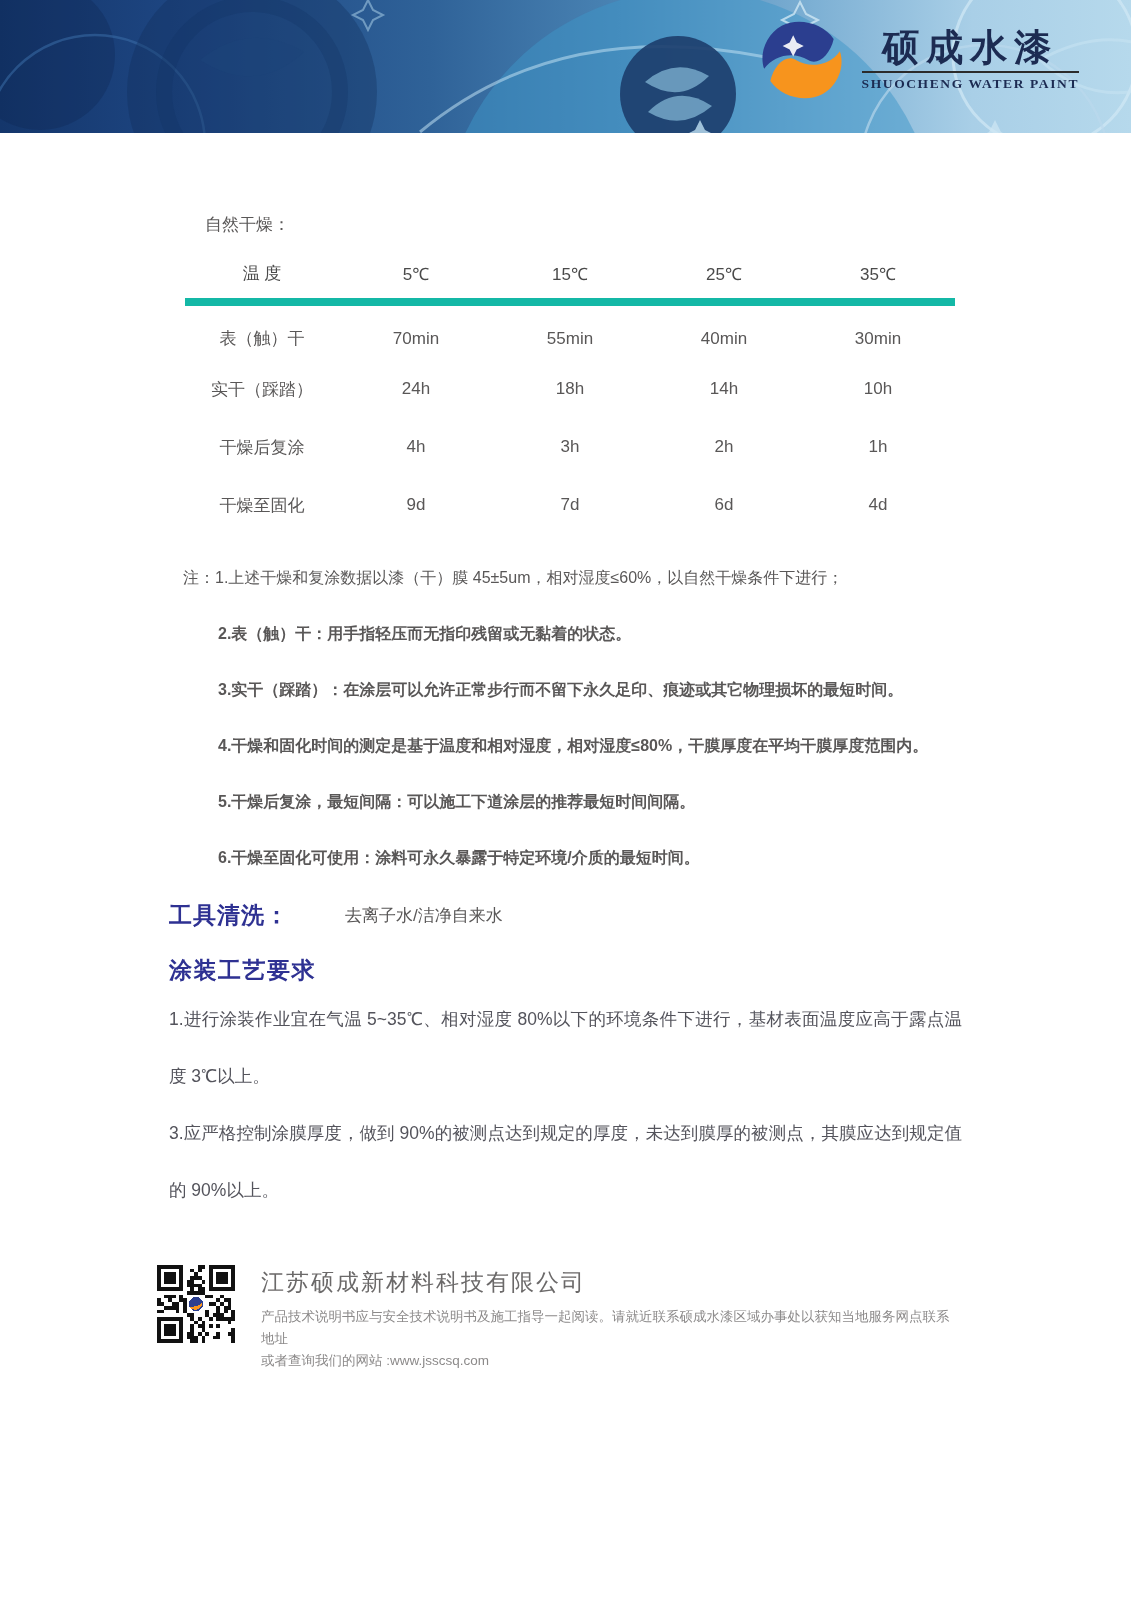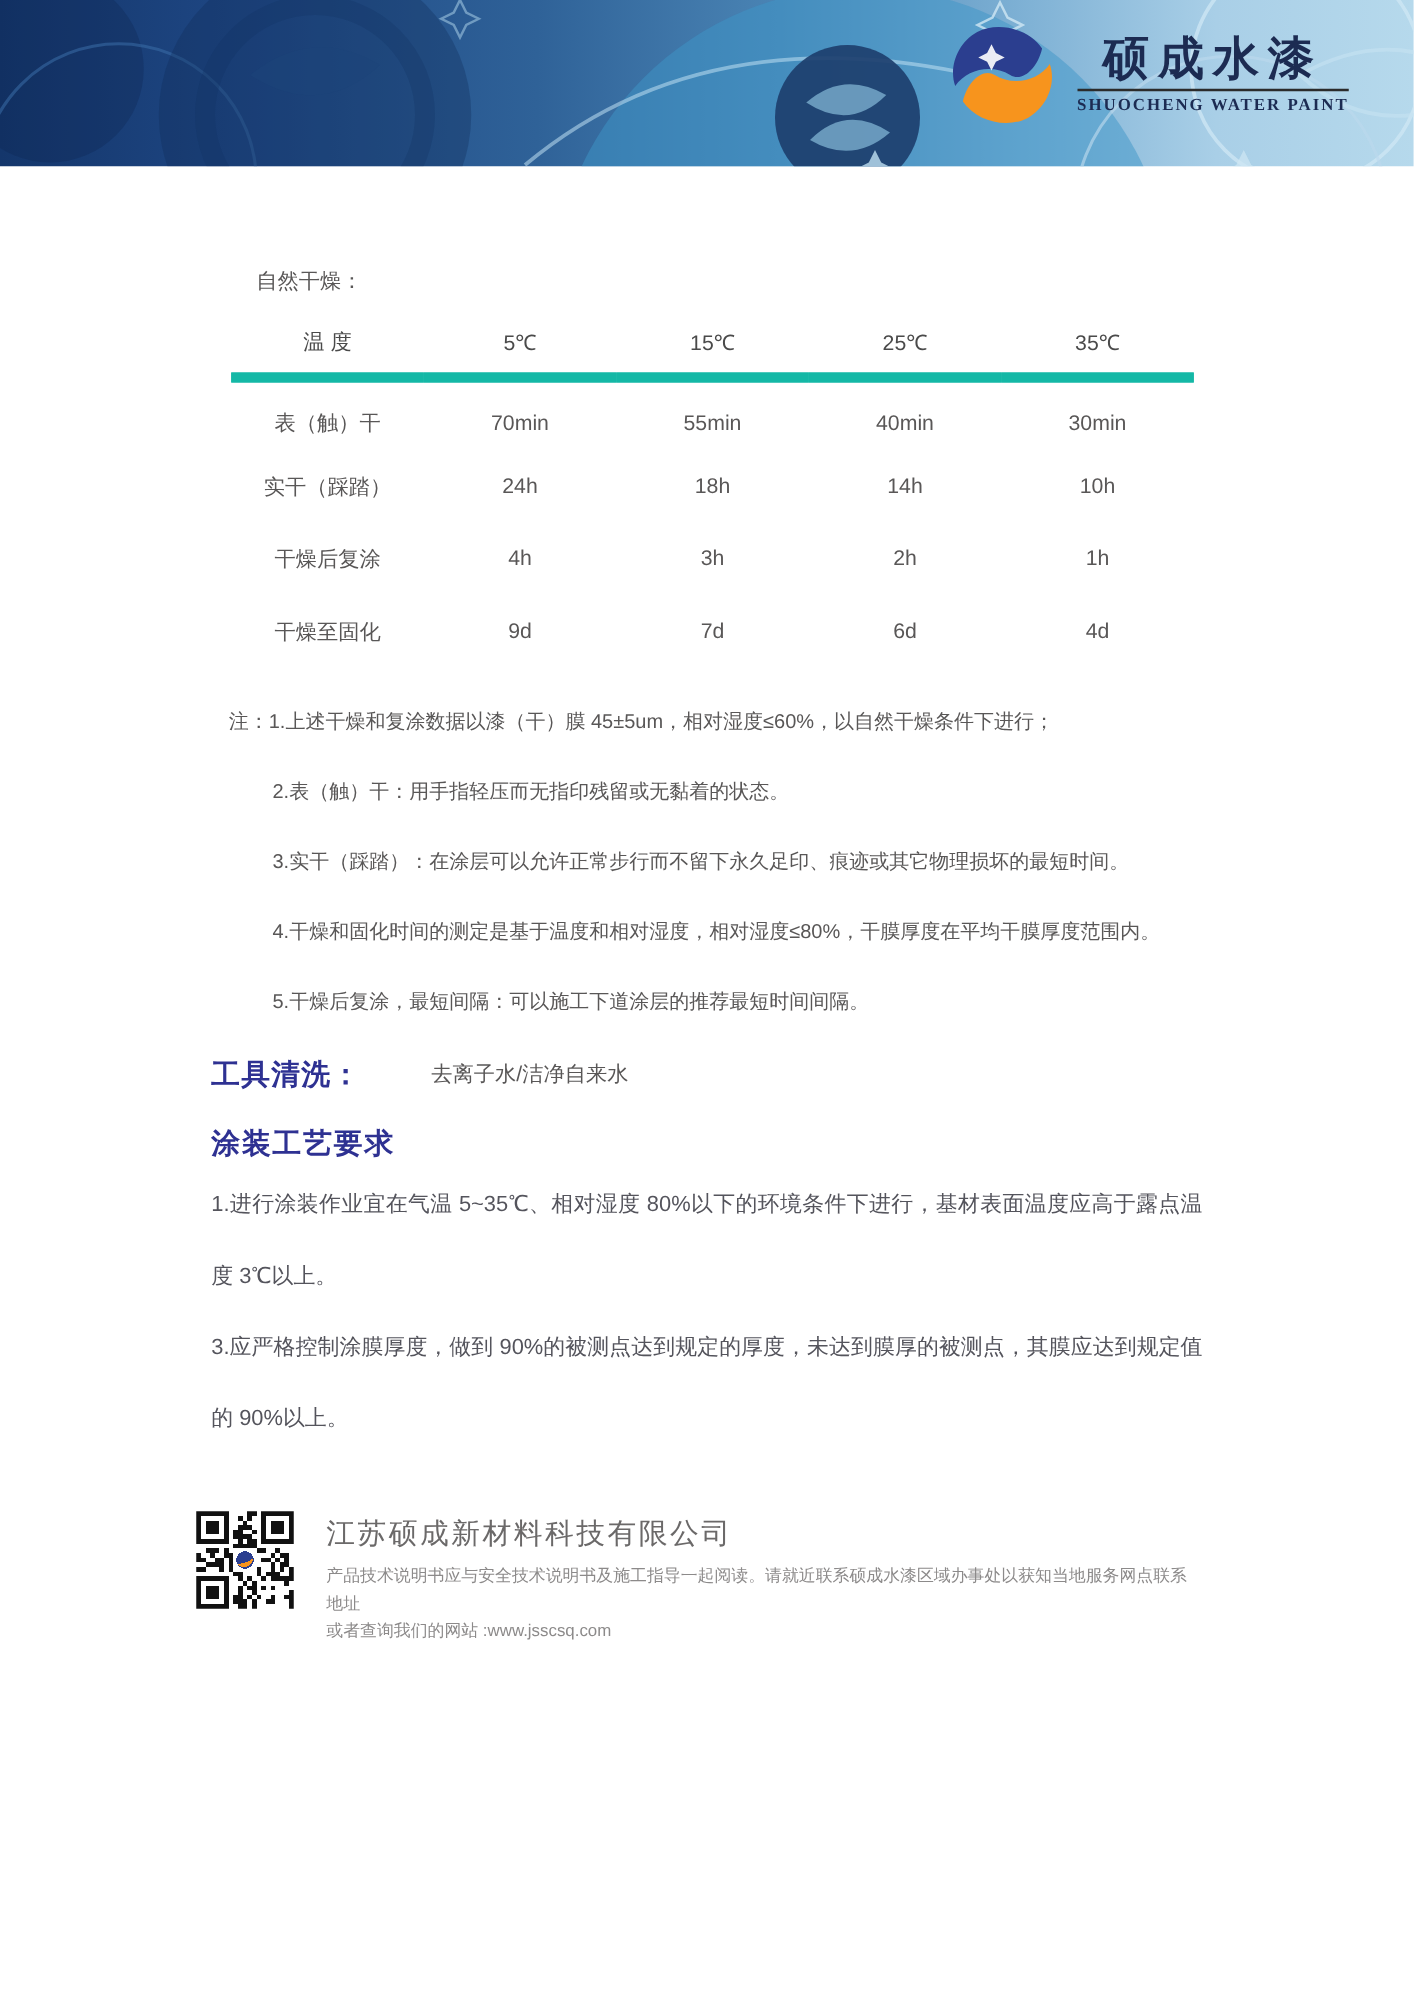--- a/index.html
+++ b/index.html
@@ -55,21 +55,21 @@
     border-bottom:8px solid #14b8a6;
   }
   .dry-table td{
     font-size:17px;color:var(--body-gray);text-align:center;height:58px;vertical-align:middle;
   }
   .dry-table tbody tr:first-child td{padding-top:12px;}
 
   .notes{margin-top:16px;padding-left:14px;}
   .note-line{font-size:16px;color:var(--body-gray);line-height:56px;white-space:nowrap;display:flex;}
   .note-line .prefix{flex:0 0 auto;}
-  .note-line.indent{padding-left:35px;}
+  .note-line.indent{padding-left:35px;font-weight:bold;}
 
   .tool-clean{margin-top:14px;display:flex;align-items:center;}
   .tool-clean-label{
     font-size:23px;font-weight:bold;color:var(--heading-blue);
     letter-spacing:1px;flex:0 0 176px;
   }
   .tool-clean-value{font-size:17px;color:var(--body-gray);}
 
   .section-title{
     margin-top:24px;font-size:23px;font-weight:bold;color:var(--heading-blue);
@@ -185,20 +185,23 @@
         <span>2.表（触）干：用手指轻压而无指印残留或无黏着的状态。</span>
       </div>
       <div class="note-line indent">
         <span>3.实干（踩踏）：在涂层可以允许正常步行而不留下永久足印、痕迹或其它物理损坏的最短时间。</span>
       </div>
       <div class="note-line indent">
         <span>4.干燥和固化时间的测定是基于温度和相对湿度，相对湿度≤80%，干膜厚度在平均干膜厚度范围内。</span>
       </div>
       <div class="note-line indent">
         <span>5.干燥后复涂，最短间隔：可以施工下道涂层的推荐最短时间间隔。</span>
+      </div>
+      <div class="note-line indent">
+        <span>6.干燥至固化可使用：涂料可永久暴露于特定环境/介质的最短时间。</span>
       </div>
     </div>
 
     <div class="tool-clean">
       <span class="tool-clean-label">工具清洗：</span>
       <span class="tool-clean-value">去离子水/洁净自来水</span>
     </div>
 
     <div class="section-title">涂装工艺要求</div>
 

